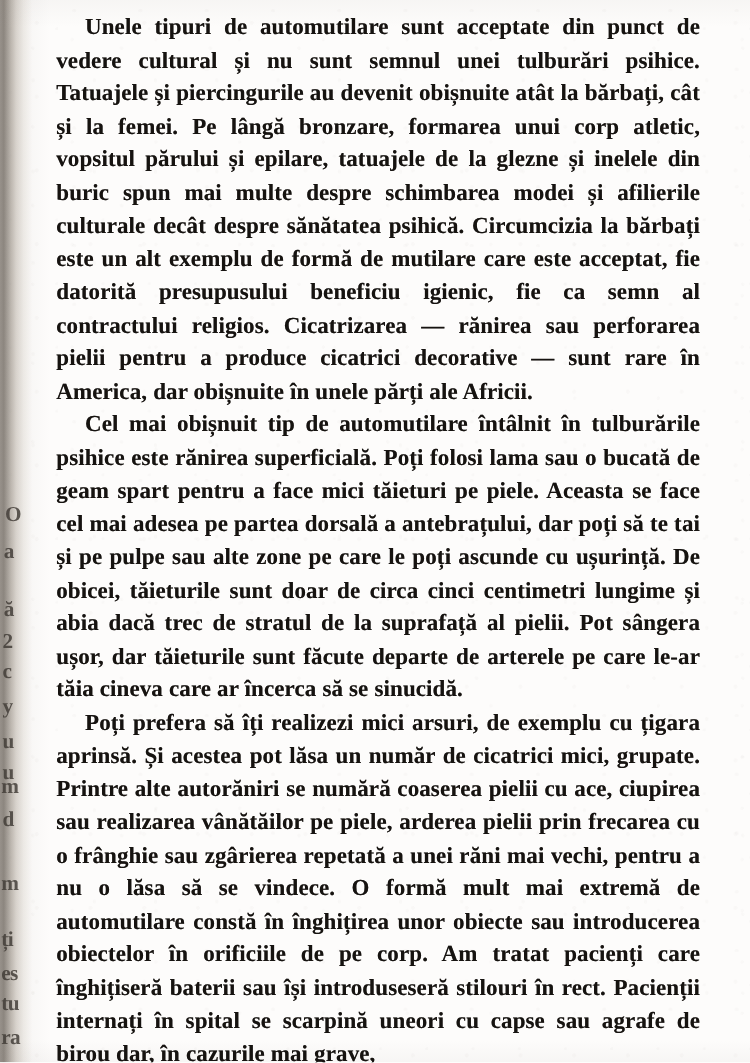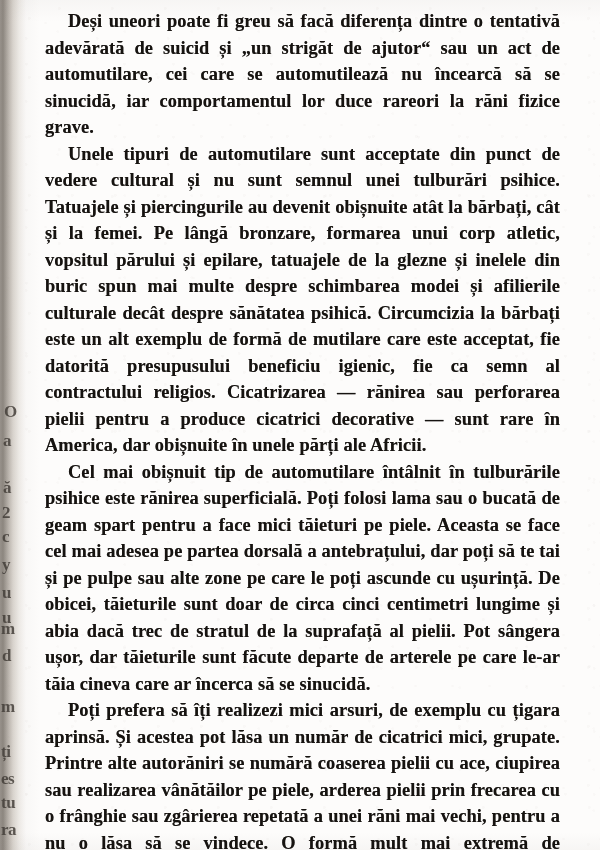--- a/index.html
+++ b/index.html
@@ -131,21 +131,20 @@
       <span class="frag" style="top: 619px; left: 1px;">m</span>
       <span class="frag" style="top: 646px; left: 2px;">d</span>
       <span class="frag" style="top: 697px; left: 1px;">m</span>
       <span class="frag" style="top: 742px; left: 1px;">ți</span>
       <span class="frag" style="top: 769px; left: 1px;">es</span>
       <span class="frag" style="top: 793px; left: 1px;">tu</span>
       <span class="frag" style="top: 820px; left: 1px;">ra</span>
     </div>
 
   <div id="text-column">
-    <p class="para">Deși uneori poate fi greu să facă diferența dintre o tentativă adevărată de suicid și „un strigăt de ajutor“ sau un act de automutilare, cei care se automutilează nu încearcă să se sinucidă, iar comportamentul lor duce rareori la răni fizice grave.</p>
     <p class="para">Unele tipuri de automutilare sunt acceptate din punct de vedere cultural și nu sunt semnul unei tulburări psihice. Tatuajele și piercingurile au devenit obișnuite atât la bărbați, cât și la femei. Pe lângă bronzare, formarea unui corp atletic, vopsitul părului și epilare, tatuajele de la glezne și inelele din buric spun mai multe despre schimbarea modei și afilierile culturale decât despre sănătatea psihică. Circumcizia la bărbați este un alt exemplu de formă de mutilare care este acceptat, fie datorită presupusului beneficiu igienic, fie ca semn al contractului religios. Cicatrizarea — rănirea sau perforarea pielii pentru a produce cicatrici decorative — sunt rare în America, dar obișnuite în unele părți ale Africii.</p>
     <p class="para">Cel mai obișnuit tip de automutilare întâlnit în tulburările psihice este rănirea superficială. Poți folosi lama sau o bucată de geam spart pentru a face mici tăieturi pe piele. Aceasta se face cel mai adesea pe partea dorsală a antebrațului, dar poți să te tai și pe pulpe sau alte zone pe care le poți ascunde cu ușurință. De obicei, tăieturile sunt doar de circa cinci centimetri lungime și abia dacă trec de stratul de la suprafață al pielii. Pot sângera ușor, dar tăieturile sunt făcute departe de arterele pe care le-ar tăia cineva care ar încerca să se sinucidă.</p>
     <p class="para">Poți prefera să îți realizezi mici arsuri, de exemplu cu țigara aprinsă. Și acestea pot lăsa un număr de cicatrici mici, grupate. Printre alte autorăniri se numără coaserea pielii cu ace, ciupirea sau realizarea vânătăilor pe piele, arderea pielii prin frecarea cu o frânghie sau zgârierea repetată a unei răni mai vechi, pentru a nu o lăsa să se vindece. O formă mult mai extremă de automutilare constă în înghițirea unor obiecte sau introducerea obiectelor în orificiile de pe corp. Am tratat pacienți care înghițiseră baterii sau își introduseseră stilouri în rect. Pacienții internați în spital se scarpină uneori cu capse sau agrafe de birou dar, în cazurile mai grave,</p>
   </div>
 
   <div id="paper-vignette"></div>
   <div id="paper-grain"></div>
 
 </div>
 

